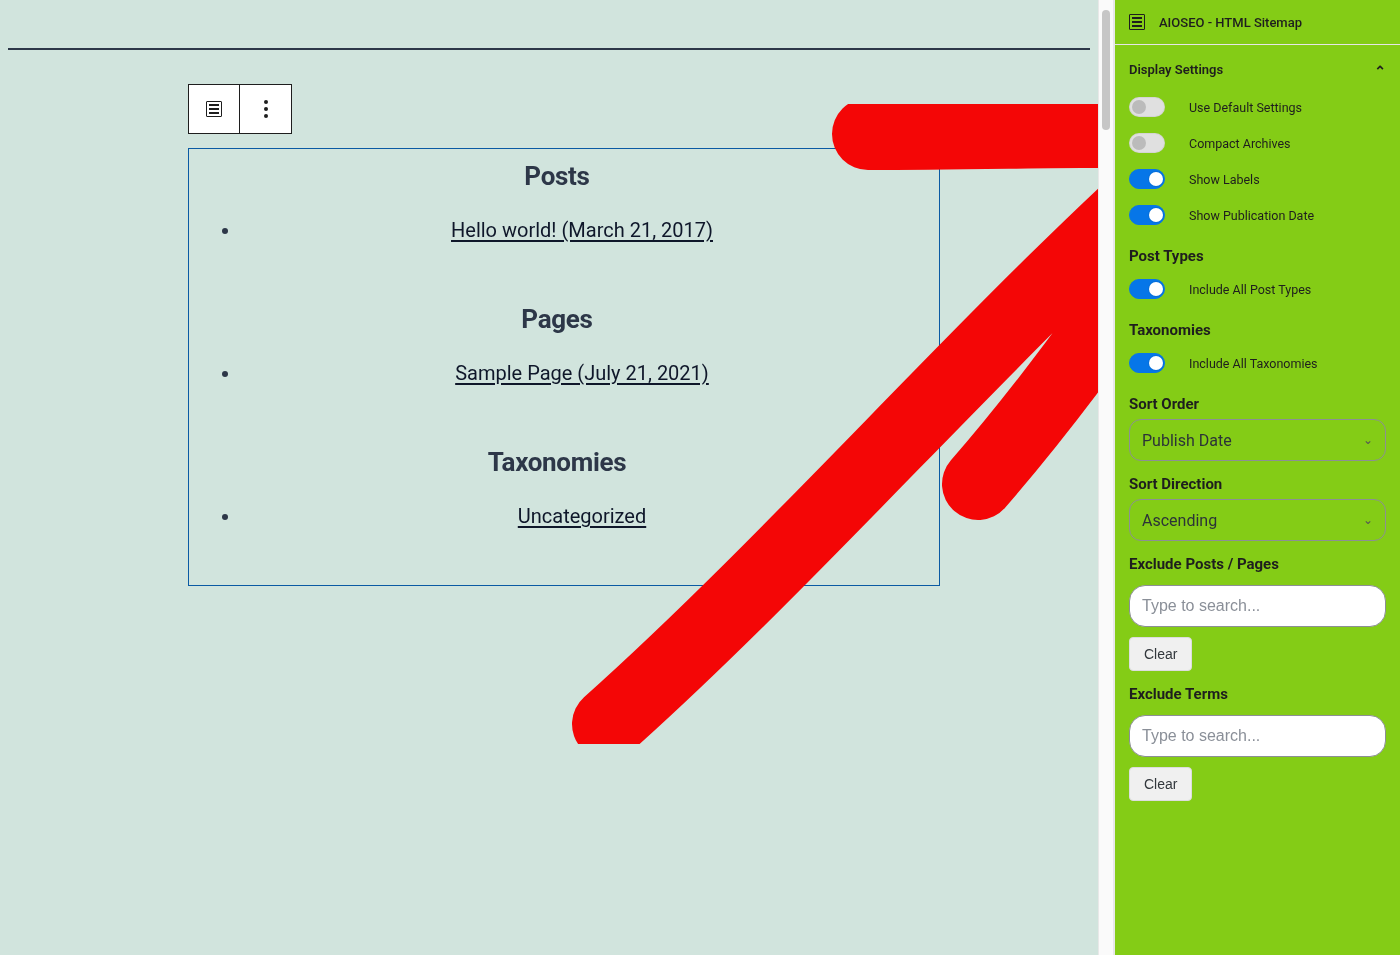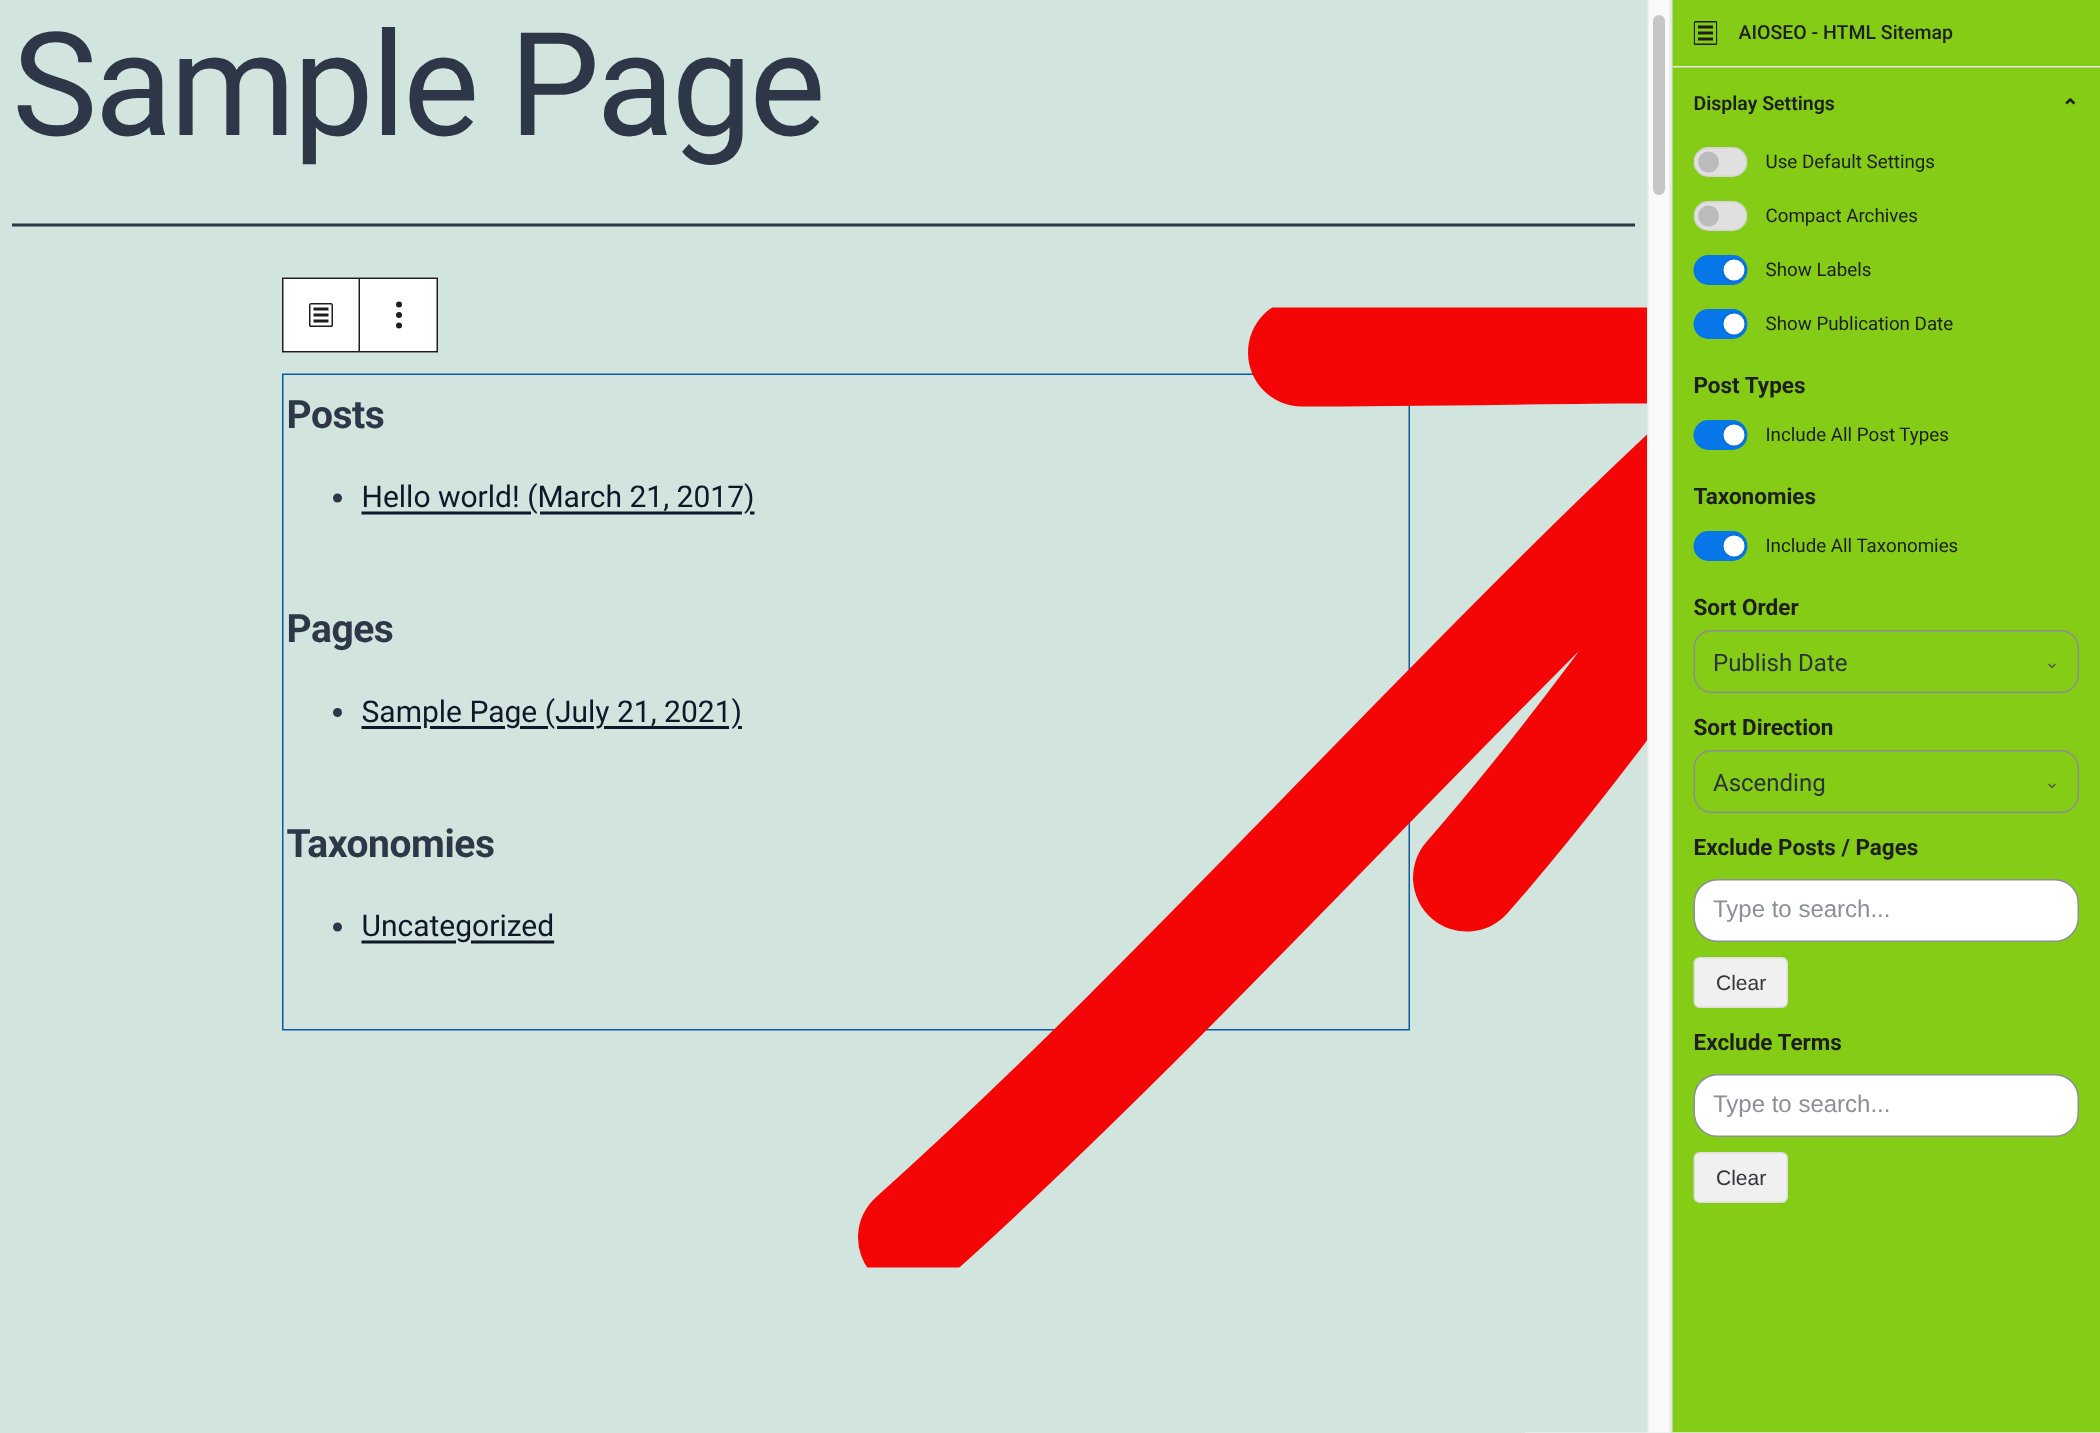--- a/index.html
+++ b/index.html
@@ -17,21 +17,21 @@
     position:relative; height:100%;
   }
   .page-title {
     font-size: 96px; font-weight:400; color:#2d3748; letter-spacing:-2px;
     line-height:1.05; margin: 0 0 30px 0;
   }
   .hr {
     border:0; border-top:2px solid #2d3748; margin: 40px 0 34px 0;
   }
   .editor-body {
-    margin-left: 180px; width: 752px; position:relative;
+    margin-left: 180px; width: 752px; position:relative;text-align:center;
   }
 
   
   .block-toolbar {
     display:flex; background:#fff; border:1px solid #1e1e1e; height:50px; width:104px;
     margin-bottom:14px;
   }
   .toolbar-btn {
     width:51px; display:flex; align-items:center; justify-content:center;
     border-right:1px solid #1e1e1e; cursor:pointer;
@@ -104,21 +104,21 @@
 
   .panel-title {
     display:flex; align-items:center; justify-content:space-between;
     padding:16px 14px 12px 14px; font-weight:600; cursor:pointer;
   }
   .chevron-up::before { content:"\2303"; font-size:14px; color:#1e1e1e; display:inline-block; transform:translateY(2px); }
 
   .panel-body { padding: 0 14px 20px 14px; }
 
   .toggle-row {
-    display:flex; align-items:center; gap:12px; padding:8px 0;
+    display:flex; align-items:center; gap:24px; padding:8px 0;
   }
   .toggle-row .label { font-size:12.5px; }
 
   .subheading {
     font-weight:700; font-size:15px; margin:14px 0 6px 0;
   }
 
   
   .toggle {
     width:36px; height:20px; border-radius:20px; background:#e0e0e0; position:relative; cursor:pointer; flex:0 0 auto;
@@ -148,21 +148,20 @@
   .btn-clear {
     margin-top:10px; background:#f0f0f0; border:1px solid #dcdcde; border-radius:4px; padding:8px 14px;
     font-size:14px; color:#32373c; cursor:pointer;
   }
 </style>
 </head>
 <body>
 
 <div class="editor">
   <div class="editor-inner">
-    <h1 class="page-title">Sample Page</h1>
     <hr class="hr">
 
     <div class="editor-body">
       <div class="block-toolbar">
         <div class="toolbar-btn">
           <span class="icon-list small"></span>
         </div>
         <div class="toolbar-btn">
           <span class="icon-more"></span>
         </div>

